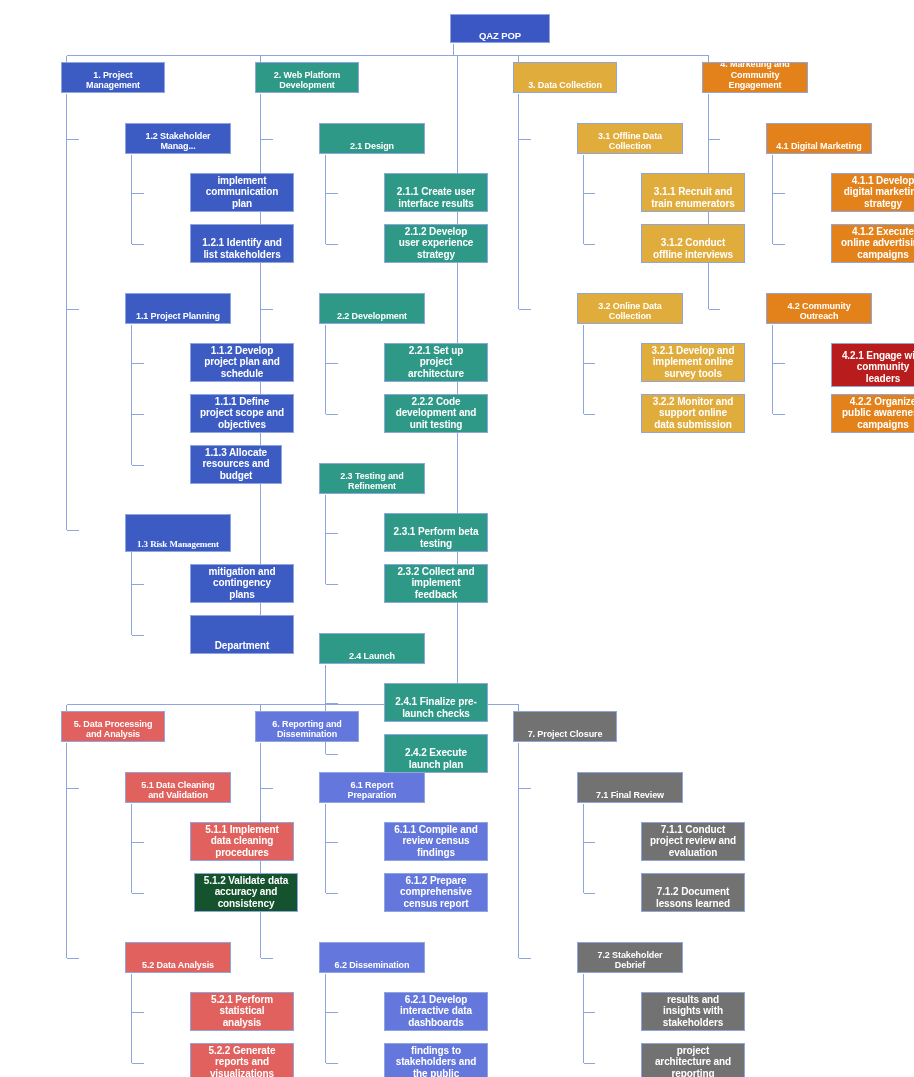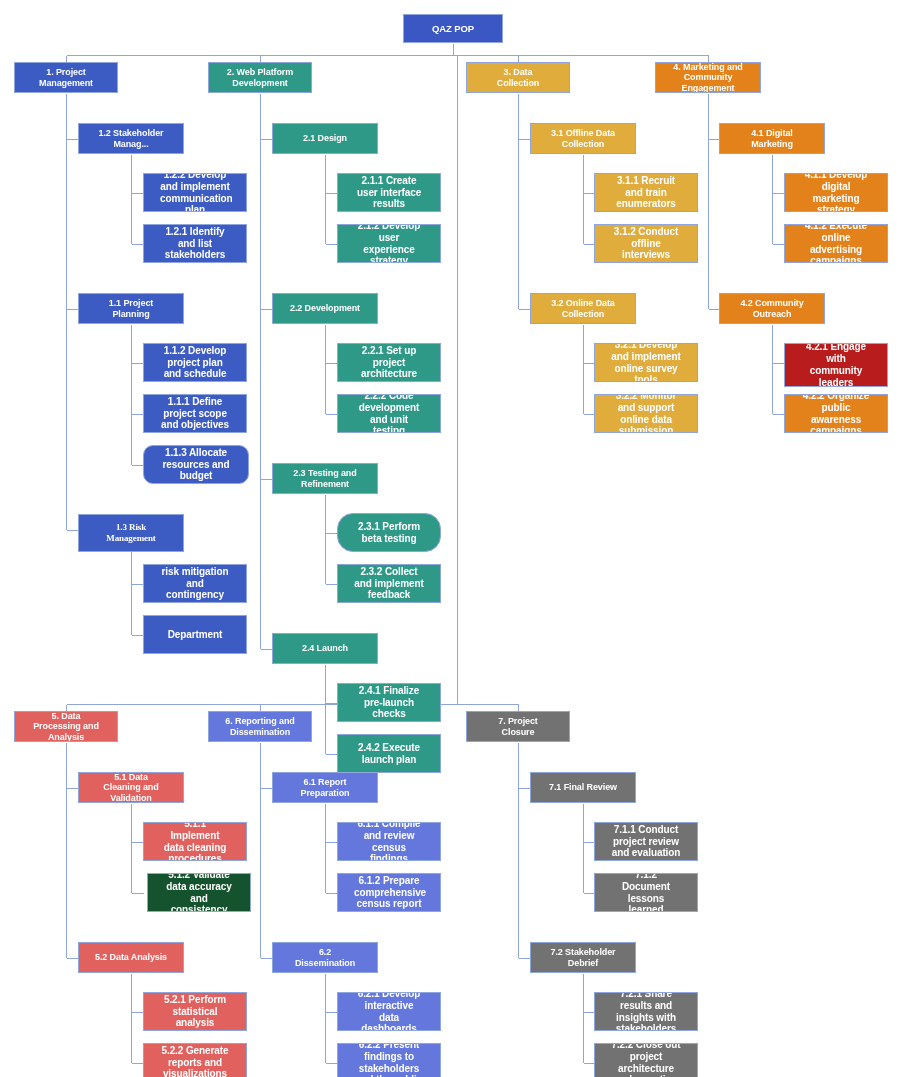--- a/index.html
+++ b/index.html
@@ -10,30 +10,31 @@
     background:#ffffff;
     font-family:"Liberation Sans","DejaVu Sans",sans-serif;
     overflow:hidden;
   }
   #links{position:absolute;left:0;top:0;width:914px;height:1077px;}
   #nodes{position:absolute;left:0;top:0;width:914px;height:1077px;}
   .node{
     position:absolute;
     box-sizing:border-box;
     display:flex;
-    align-items:center;
+    align-items:flex-end;
     justify-content:center;
     text-align:center;
     color:#ffffff;
     font-weight:bold;
     line-height:1.18;
     border:1px solid #8fa5dd;
-    padding:1px 16px;
+    padding:1px 8px;
     letter-spacing:-0.1px;
     overflow:hidden;
+    margin-left:47px;
   }
   .node .txt{display:block;width:100%;}
   .lvl0{font-size:9.5px;}
   .lvl1{font-size:9px;}
   .lvl2{font-size:9px;}
   .lvl3{font-size:10px;}
 </style>
 </head>
 <body>
 
@@ -145,21 +146,21 @@
       </div>
       <div class="node lvl2" style="left: 78px; top: 293px; width: 106px; height: 31px; background: rgb(60, 92, 196);">
         <span class="txt">1.1 Project Planning</span>
       </div>
       <div class="node lvl3" style="left: 143px; top: 343px; width: 104px; height: 39px; background: rgb(60, 92, 196);">
         <span class="txt">1.1.2 Develop project plan and schedule</span>
       </div>
       <div class="node lvl3" style="left: 143px; top: 394px; width: 104px; height: 39px; background: rgb(60, 92, 196);">
         <span class="txt">1.1.1 Define project scope and objectives</span>
       </div>
-      <div class="node lvl3" style="left: 143px; top: 445px; width: 106px; height: 39px; background: rgb(60, 92, 196); border-radius: 10px;">
+      <div class="node lvl3" style="left: 143px; top: 445px; width: 92px; height: 39px; background: rgb(60, 92, 196);">
         <span class="txt">1.1.3 Allocate resources and budget</span>
       </div>
       <div class="node lvl2" style="left: 78px; top: 514px; width: 106px; height: 38px; background: rgb(60, 92, 196); font-family: Liberation Serif, serif;">
         <span class="txt">1.3 Risk Management</span>
       </div>
       <div class="node lvl3" style="left: 143px; top: 564px; width: 104px; height: 39px; background: rgb(60, 92, 196);">
         <span class="txt">1.3.2 Develop risk mitigation and contingency plans</span>
       </div>
       <div class="node lvl3" style="left: 143px; top: 615px; width: 104px; height: 39px; background: rgb(60, 92, 196);">
         <span class="txt">Department</span>
@@ -181,21 +182,21 @@
       </div>
       <div class="node lvl3" style="left: 337px; top: 343px; width: 104px; height: 39px; background: rgb(46, 153, 135);">
         <span class="txt">2.2.1 Set up project architecture</span>
       </div>
       <div class="node lvl3" style="left: 337px; top: 394px; width: 104px; height: 39px; background: rgb(46, 153, 135);">
         <span class="txt">2.2.2 Code development and unit testing</span>
       </div>
       <div class="node lvl2" style="left: 272px; top: 463px; width: 106px; height: 31px; background: rgb(46, 153, 135);">
         <span class="txt">2.3 Testing and Refinement</span>
       </div>
-      <div class="node lvl3" style="left: 337px; top: 513px; width: 104px; height: 39px; background: rgb(46, 153, 135); border-radius: 16px;">
+      <div class="node lvl3" style="left: 337px; top: 513px; width: 104px; height: 39px; background: rgb(46, 153, 135);">
         <span class="txt">2.3.1 Perform beta testing</span>
       </div>
       <div class="node lvl3" style="left: 337px; top: 564px; width: 104px; height: 39px; background: rgb(46, 153, 135);">
         <span class="txt">2.3.2 Collect and implement feedback</span>
       </div>
       <div class="node lvl2" style="left: 272px; top: 633px; width: 106px; height: 31px; background: rgb(46, 153, 135);">
         <span class="txt">2.4 Launch</span>
       </div>
       <div class="node lvl3" style="left: 337px; top: 683px; width: 104px; height: 39px; background: rgb(46, 153, 135);">
         <span class="txt">2.4.1 Finalize pre-launch checks</span>

